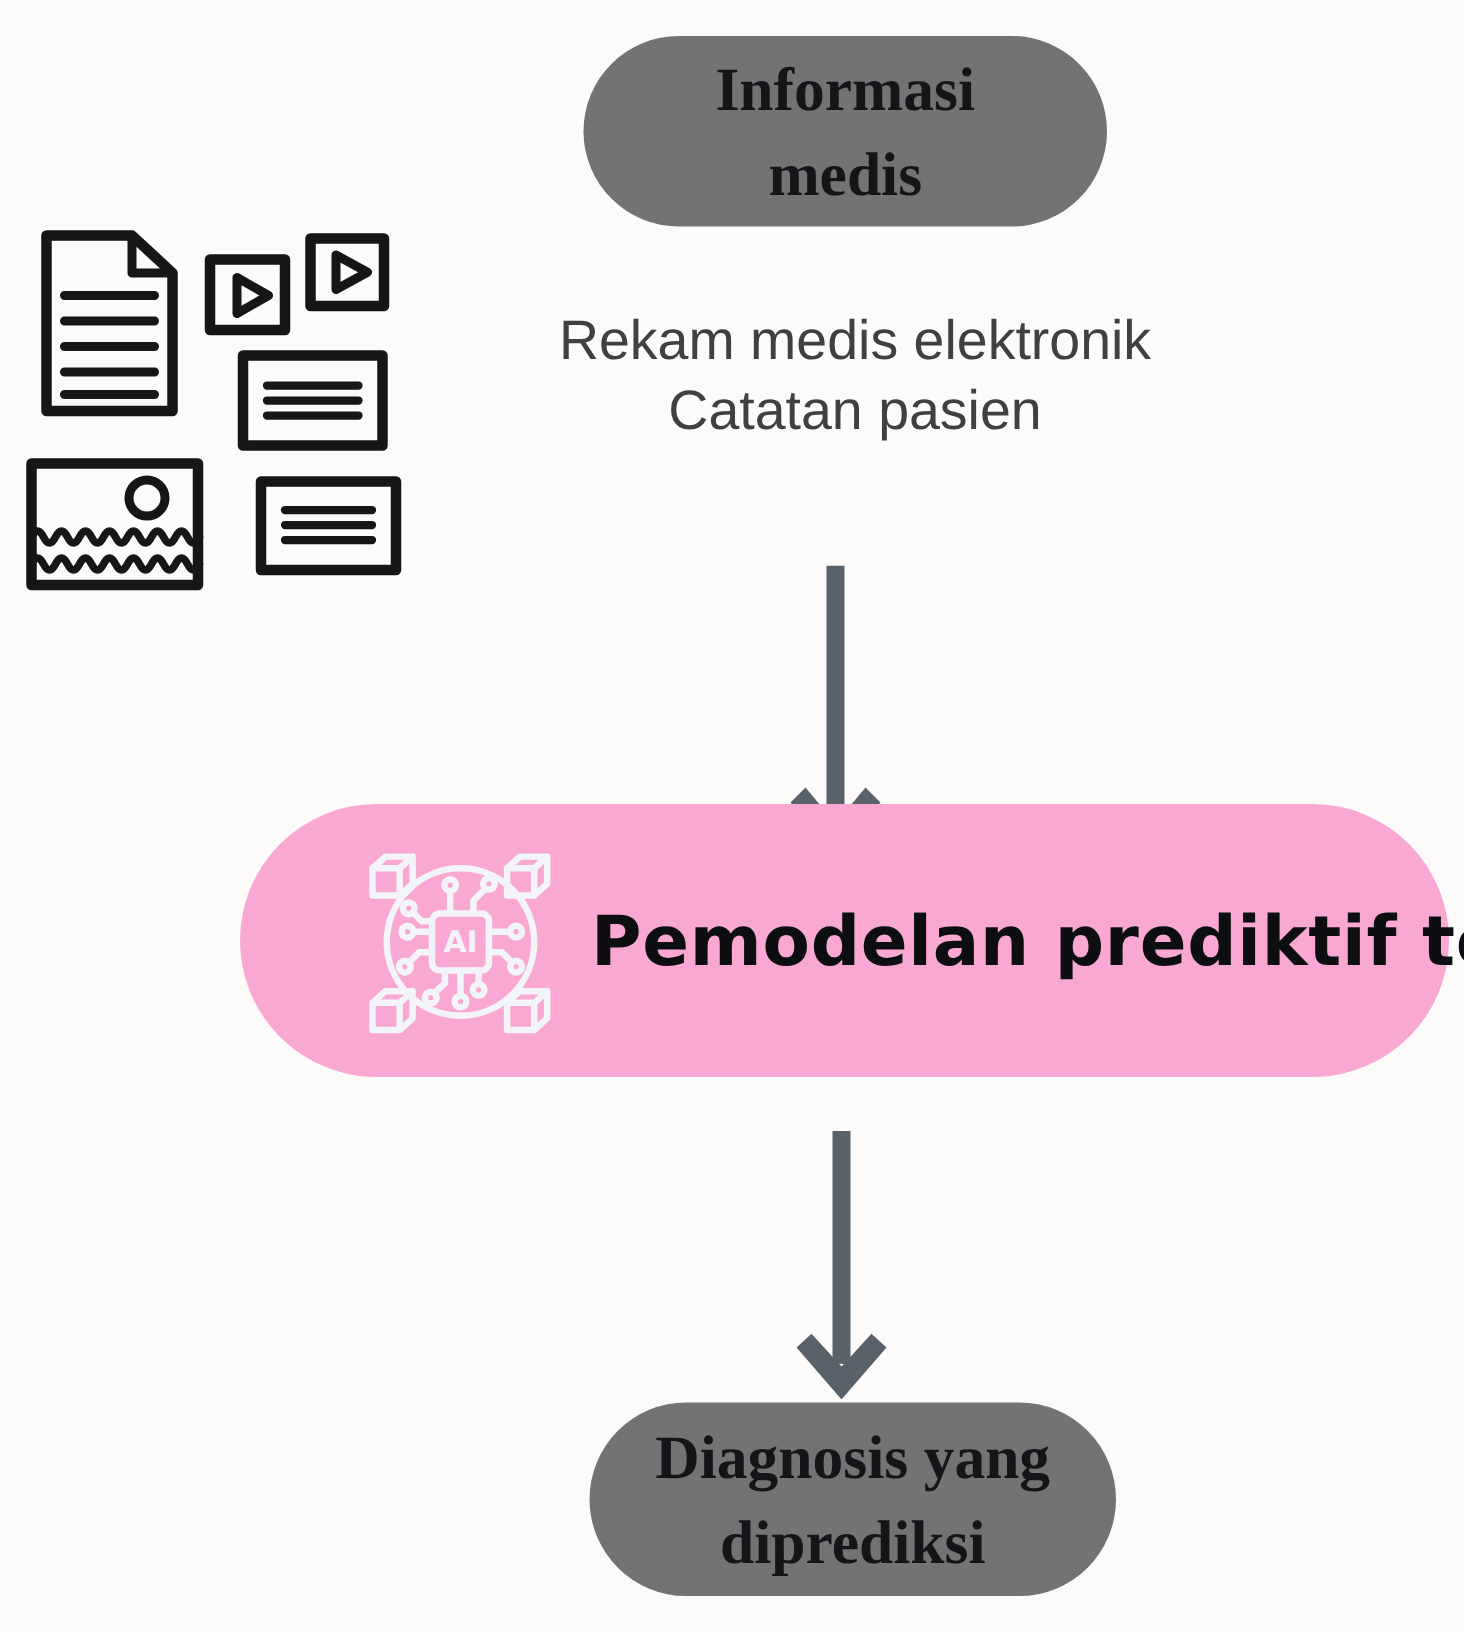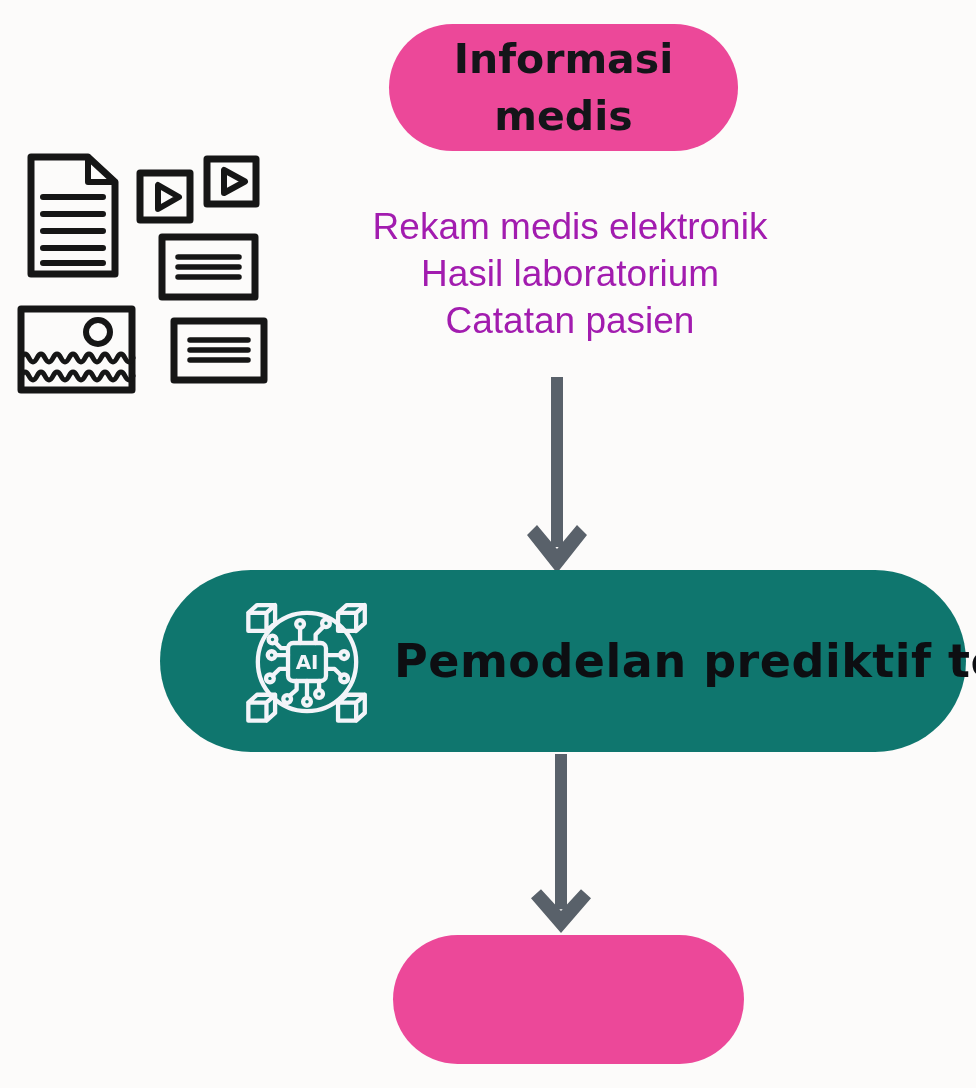--- a/index.html
+++ b/index.html
@@ -9,29 +9,30 @@
     height: 1088px;
     background: #fcfbfa;
     overflow: hidden;
     font-family: "DejaVu Sans", "Liberation Sans", sans-serif;
     color: #141519;
   }
 
   
   .pill {
     position: absolute;
-    background: #ec4899;
+    background: #737373;
     border-radius: 999px;
     display: flex;
     flex-direction: column;
     align-items: center;
     justify-content: center;
     text-align: center;
     font-weight: 700;
     color: #141519;
+    font-family: Liberation Serif, serif;
   }
   .pill-top {
     left: 389px; top: 24px;
     width: 349px; height: 127px;
     font-size: 41px; line-height: 57px;
   }
   .pill-bottom {
     left: 393px; top: 935px;
     width: 351px; height: 129px;
     font-size: 41px; line-height: 57px;
@@ -40,44 +41,44 @@
   
   .inputs {
     position: absolute;
     left: 188px; top: 203px;
     width: 764px;
     text-align: center;
     font-family: "Liberation Sans", "DejaVu Sans", sans-serif;
     font-size: 37px;
     line-height: 47px;
     font-weight: 400;
-    color: #a21caf;
+    color: #404040;
   }
 
   
   .cluster-icon { position: absolute; }
   .ic-document  { left: 22px;  top: 151px; width: 101px; height: 130px; }
   .ic-video-1   { left: 136px; top: 169px; width: 58px;  height: 55px; }
   .ic-video-2   { left: 203px; top: 155px; width: 57px;  height: 53px; }
   .ic-card-1    { left: 158px; top: 233px; width: 101px; height: 68px; }
   .ic-image     { left: 17px;  top: 305px; width: 119px; height: 89px; }
   .ic-card-2    { left: 170px; top: 317px; width: 98px;  height: 67px; }
 
   
   .arrow { position: absolute; }
   .arrow-1 { left: 525px; top: 377px; width: 64px; height: 196px; }
   .arrow-2 { left: 529px; top: 754px; width: 64px; height: 179px; }
 
   
   .capsule {
     position: absolute;
-    left: 160px; top: 570px;
+    left: 160px; top: 536px;
     width: 806px; height: 182px;
     border-radius: 91px;
-    background: #0f766e;
+    background: #f9a8d4;
     display: flex;
     align-items: center;
   }
   .ai-icon {
     position: absolute;
     left: 76px; top: 23px;
     width: 142px; height: 138px;
   }
   .capsule-label {
     position: absolute;
@@ -130,21 +131,20 @@
     <path d="M4 71 q4 -8 8 0 t8 0 t8 0 t8 0 t8 0 t8 0 t8 0 t8 0 t8 0 t8 0 t8 0 t8 0 t8 0 t8 0" stroke-width="5"></path>
   </svg>
 
   <svg class="cluster-icon ic-card-2" viewBox="0 0 98 67" fill="none" stroke="#161616" stroke-linejoin="round" stroke-linecap="round">
     <rect x="4" y="4" width="90" height="59" stroke-width="7"></rect>
     <path d="M20 23 H78 M20 33 H78 M20 43 H78" stroke-width="5.5"></path>
   </svg>
 
   <div class="inputs">
     <div>Rekam medis elektronik</div>
-    <div>Hasil laboratorium</div>
     <div>Catatan pasien</div>
   </div>
 
   <svg class="arrow arrow-1" viewBox="0 0 64 196" preserveAspectRatio="none">
     <rect x="26" y="0" width="12" height="170" fill="#59616a"></rect>
     <path d="M32 196 L2 158 L12 148 L32 172 L52 148 L62 158 Z" fill="#59616a"></path>
   </svg>
 
   <div class="capsule">
     <svg class="ai-icon" viewBox="0 0 160 160" fill="none" stroke="#f3f4f9" stroke-width="5" stroke-linejoin="round" stroke-linecap="round">
@@ -189,15 +189,17 @@
     </svg>
     <div class="capsule-label">Pemodelan prediktif teks</div>
   </div>
 
   <svg class="arrow arrow-2" viewBox="0 0 64 196" preserveAspectRatio="none">
     <rect x="26" y="0" width="12" height="170" fill="#59616a"></rect>
     <path d="M32 196 L2 158 L12 148 L32 172 L52 148 L62 158 Z" fill="#59616a"></path>
   </svg>
 
   <div class="pill pill-bottom">
+    <div>Diagnosis yang</div>
+    <div>diprediksi</div>
   </div>
 
 </div>
 
 </body></html>

